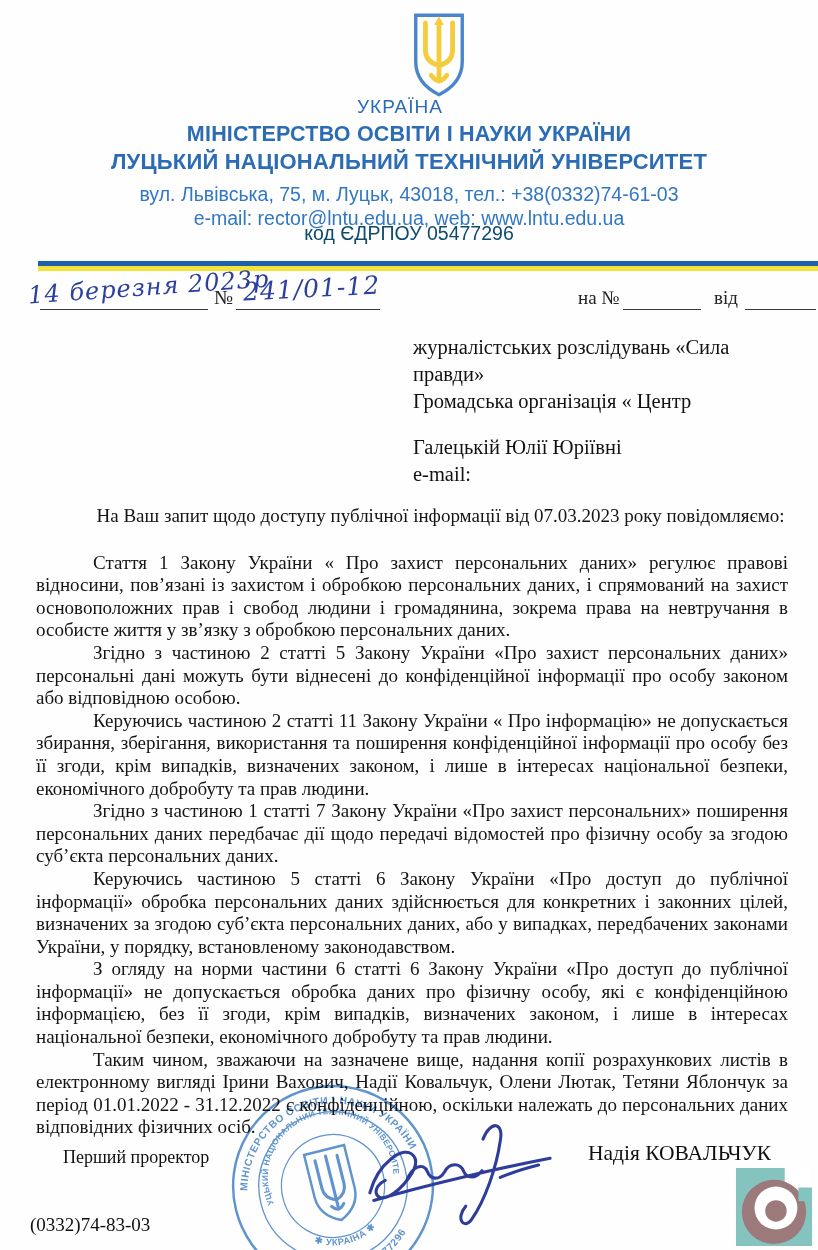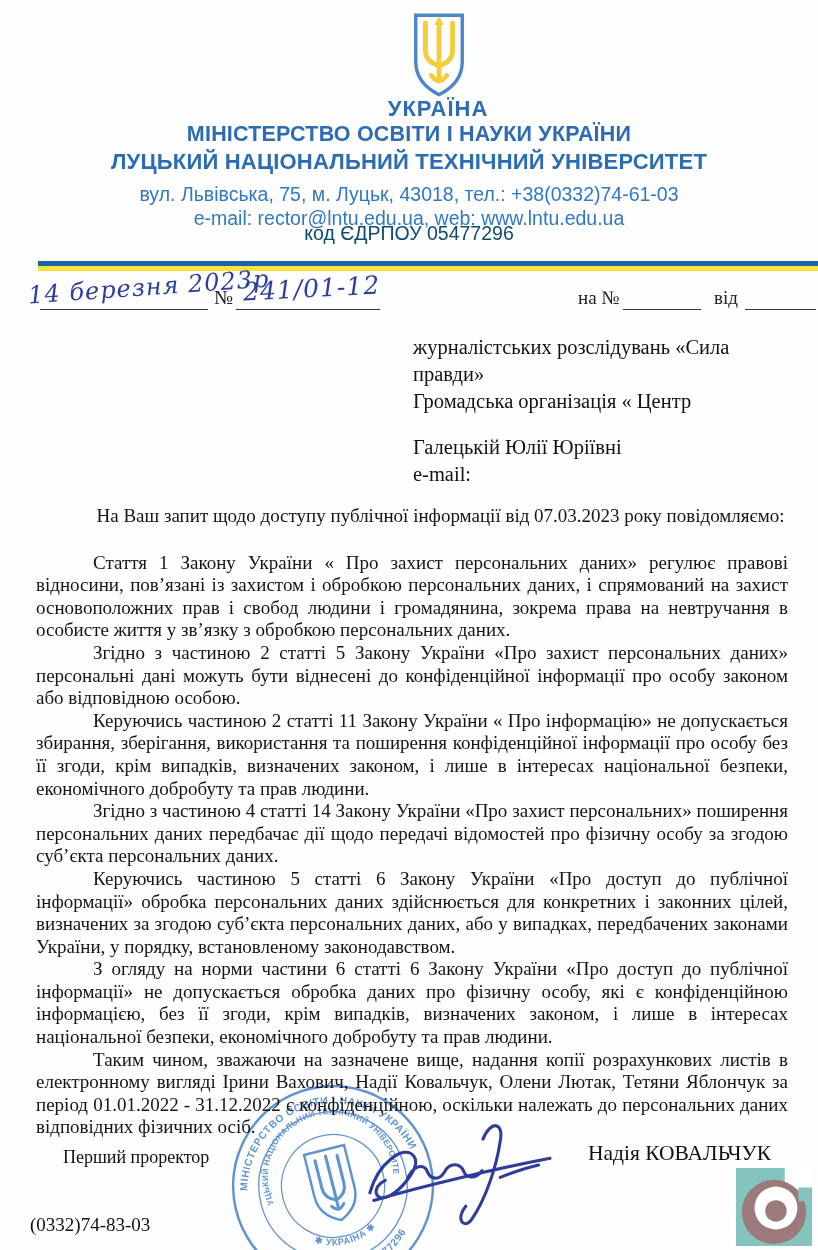--- a/index.html
+++ b/index.html
@@ -2,22 +2,22 @@
 <html><head>
 <meta charset="utf-8">
 <style>
   html,body { margin:0; padding:0; background:#ffffff; }
   .page {
     position:relative; width:818px; height:1250px; overflow:hidden;
     background:#fefefe; font-family:"Liberation Serif", serif; color:#151515;
   }
   
   .emblem { position:absolute; left:408px; top:8px; }
-  .h-country { position:absolute; top:96px; left:357px; width:162px; text-align:center;
-    font-family:"Liberation Sans", sans-serif; font-weight:700; font-size:22px;
+  .h-country { position:absolute; top:96px; left:357px; width:162px; 
+    font-family:"Liberation Sans", sans-serif; font-weight:400; font-size:19px;
     color:#2b6cb4; letter-spacing:1px; }
   .h-center { position:absolute; left:0; width:818px; text-align:center;
     font-family:"Liberation Sans", sans-serif; color:#2b6cb4; }
   .h-ministry { top:122px; font-weight:700; font-size:21.5px; letter-spacing:0.2px; }
   .h-univ     { top:149px; font-weight:700; font-size:22px; letter-spacing:0.2px; }
   .h-addr     { top:183px; font-weight:400; font-size:19.5px; color:#3277c4; }
   .h-mail     { top:207px; font-weight:400; font-size:19.5px; color:#3277c4; }
   .h-edrpou   { top:222px; font-weight:400; font-size:19.5px; color:#0c4a6e; }
   .divider { position:absolute; left:38px; top:261px; width:780px; }
   .divider .blue   { height:5px; background:#1b61ae; }
@@ -99,21 +99,21 @@
     <div>Громадська організація « Центр</div>
     <div class="person">Галецькій Юлії Юріївні</div>
     <div>e-mail:</div>
   </div>
 
   <div class="body-block">
     <p class="intro">На Ваш запит щодо доступу публічної інформації від 07.03.2023 року повідомляємо:</p>
     <p>Стаття 1 Закону України « Про захист персональних даних» регулює правові відносини, пов’язані із захистом і обробкою персональних даних, і спрямований на захист основоположних прав і свобод людини і громадянина, зокрема права на невтручання в особисте життя у зв’язку з обробкою персональних даних.</p>
     <p>Згідно з частиною 2 статті 5 Закону України «Про захист персональних даних» персональні дані можуть бути віднесені до конфіденційної інформації про особу законом або відповідною особою.</p>
     <p>Керуючись частиною 2 статті 11 Закону України « Про інформацію» не допускається збирання, зберігання, використання та поширення конфіденційної інформації про особу без її згоди, крім випадків, визначених законом, і лише в інтересах національної безпеки, економічного добробуту та прав людини.</p>
-    <p>Згідно з частиною 4 статті 14 Закону України «Про захист персональних» поширення персональних даних передбачає дії щодо передачі відомостей про фізичну особу за згодою суб’єкта персональних даних.</p>
+    <p>Згідно з частиною 1 статті 7 Закону України «Про захист персональних» поширення персональних даних передбачає дії щодо передачі відомостей про фізичну особу за згодою суб’єкта персональних даних.</p>
     <p>Керуючись  частиною 5 статті 6 Закону України «Про доступ до публічної інформації» обробка персональних даних здійснюється для конкретних і законних цілей, визначених за згодою суб’єкта персональних даних, або у випадках, передбачених законами України, у порядку, встановленому законодавством.</p>
     <p>З огляду на норми  частини 6 статті 6 Закону України «Про доступ до публічної інформації» не допускається обробка даних про фізичну особу, які є конфіденційною інформацією, без її згоди, крім випадків, визначених законом, і лише в інтересах національної безпеки, економічного добробуту та прав людини.</p>
     <p>Таким чином, зважаючи на зазначене вище, надання копії розрахункових листів в електронному вигляді Ірини Вахович, Надії Ковальчук, Олени Лютак, Тетяни Яблончук за період 01.01.2022 - 31.12.2022 є конфіденційною, оскільки належать до персональних даних відповідних фізичних осіб.</p>
   </div>
 
   <div class="stamp">
     <svg width="206" height="206" viewBox="0 0 200 200">
       <defs>
         <path id="arcTopOuter" d="M 16,104 A 84,84 0 1 1 184,104"></path>
         <path id="arcBotOuter" d="M 24,130 A 80,80 0 0 0 176,130"></path>

